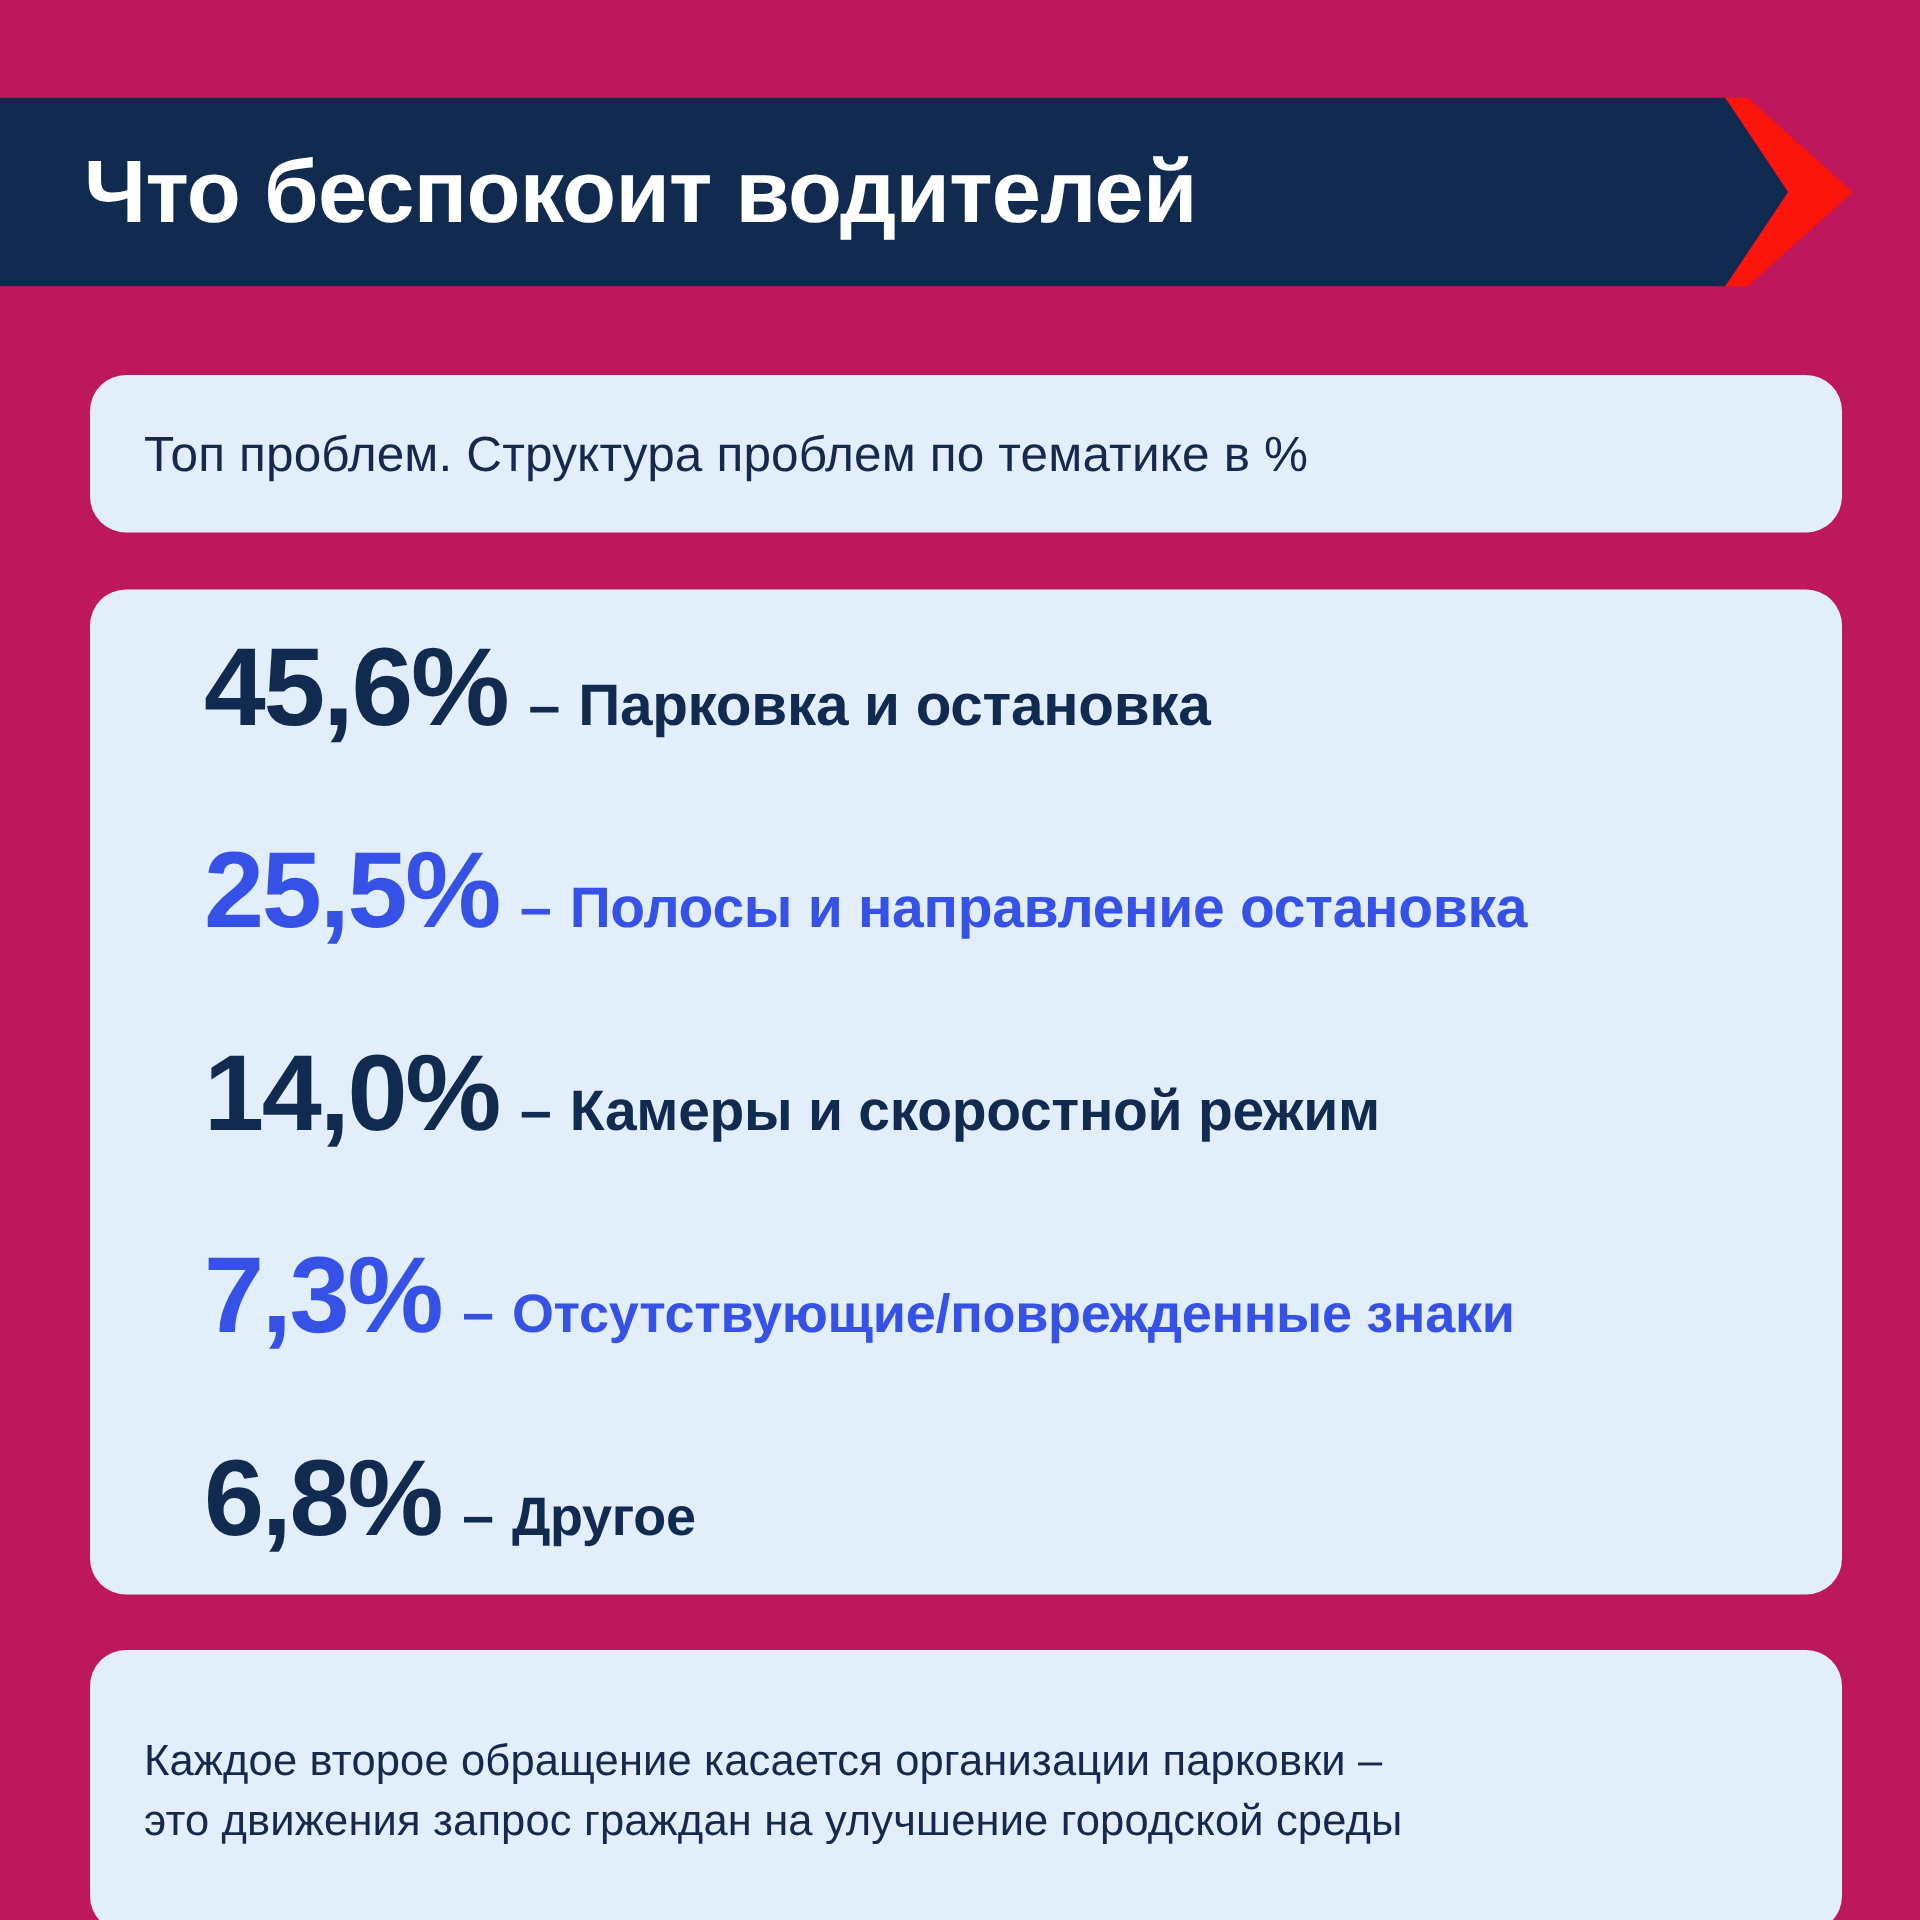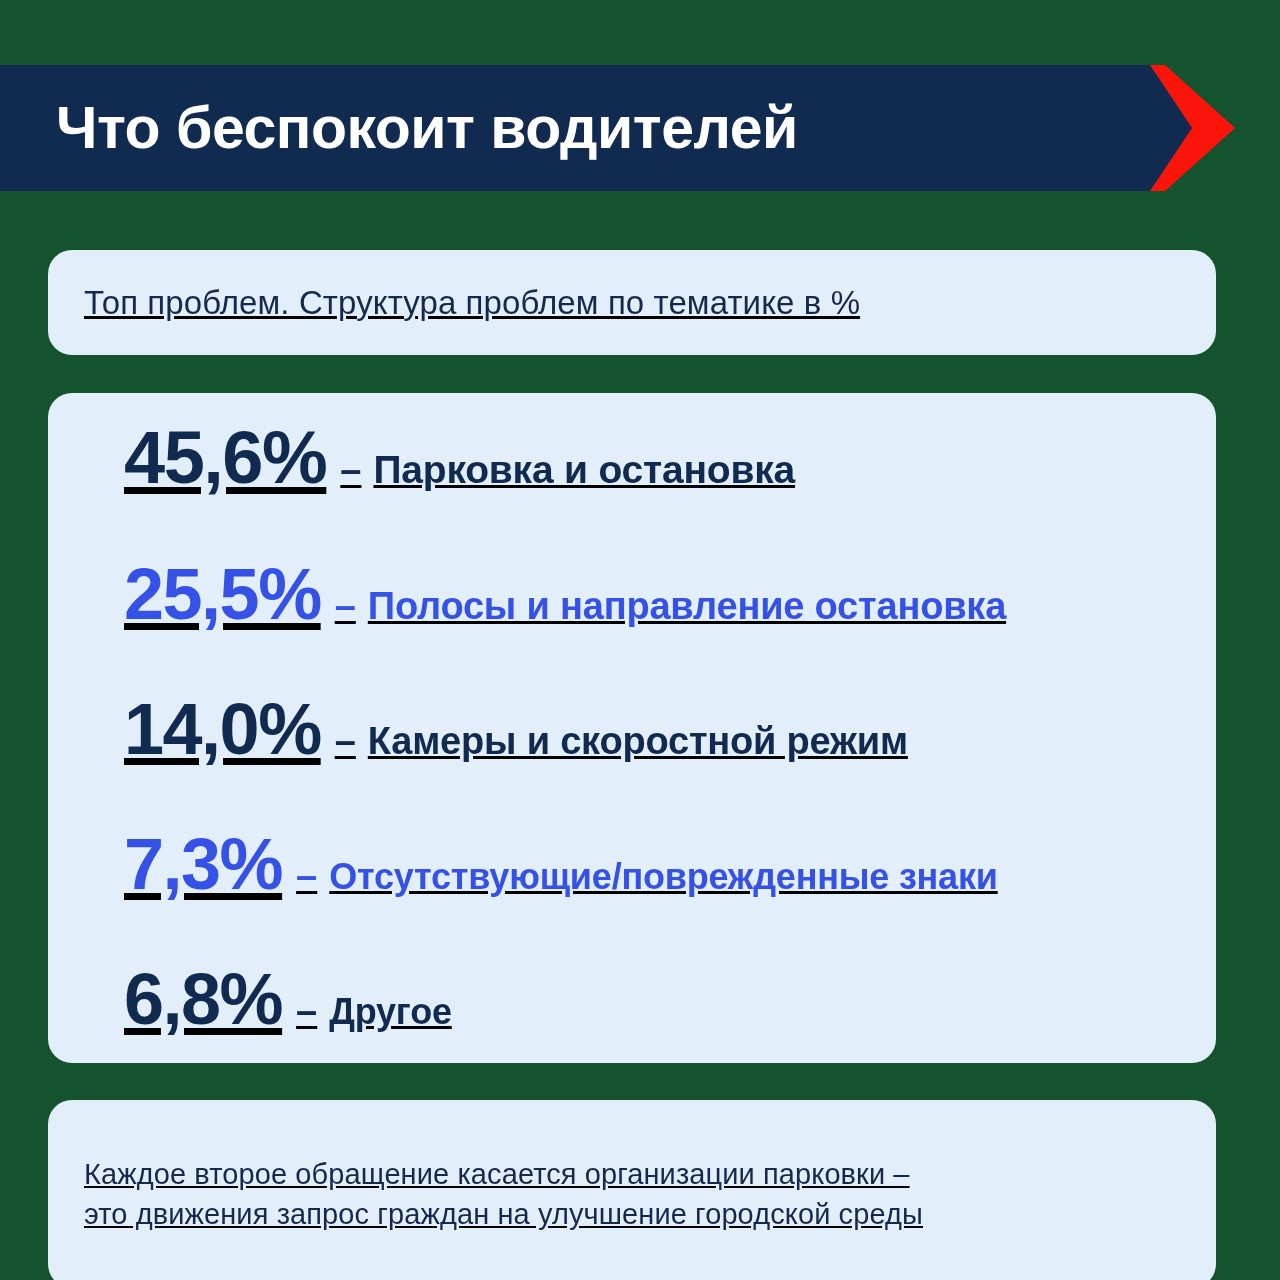--- a/index.html
+++ b/index.html
@@ -13,21 +13,21 @@
     height: 1280px;
     overflow: hidden;
     font-family: "Liberation Sans", "DejaVu Sans", sans-serif;
     -webkit-font-smoothing: antialiased;
   }
 
   .page {
     position: relative;
     width: 1280px;
     height: 1280px;
-    background: #14532d;
+    background: #be185d;
   }
 
   
   .header-banner {
     position: absolute;
     left: 0;
     top: 65px;
     width: 1240px;
     height: 126px;
   }
@@ -49,26 +49,25 @@
     font-size: 59px;
     font-weight: 700;
     letter-spacing: -0.5px;
     white-space: nowrap;
     font-family: "Liberation Sans", "DejaVu Sans", sans-serif;
   }
 
   
   .card {
     position: absolute;
-    left: 48px;
+    left: 60px;
     width: 1168px;
     background: #e3eefb;
     border-radius: 24px;
     box-sizing: border-box;
-    text-decoration: underline;
   }
 
   .card-subtitle {
     top: 250px;
     height: 105px;
     display: flex;
     align-items: center;
     padding: 0 36px;
   }
   .subtitle-text {

